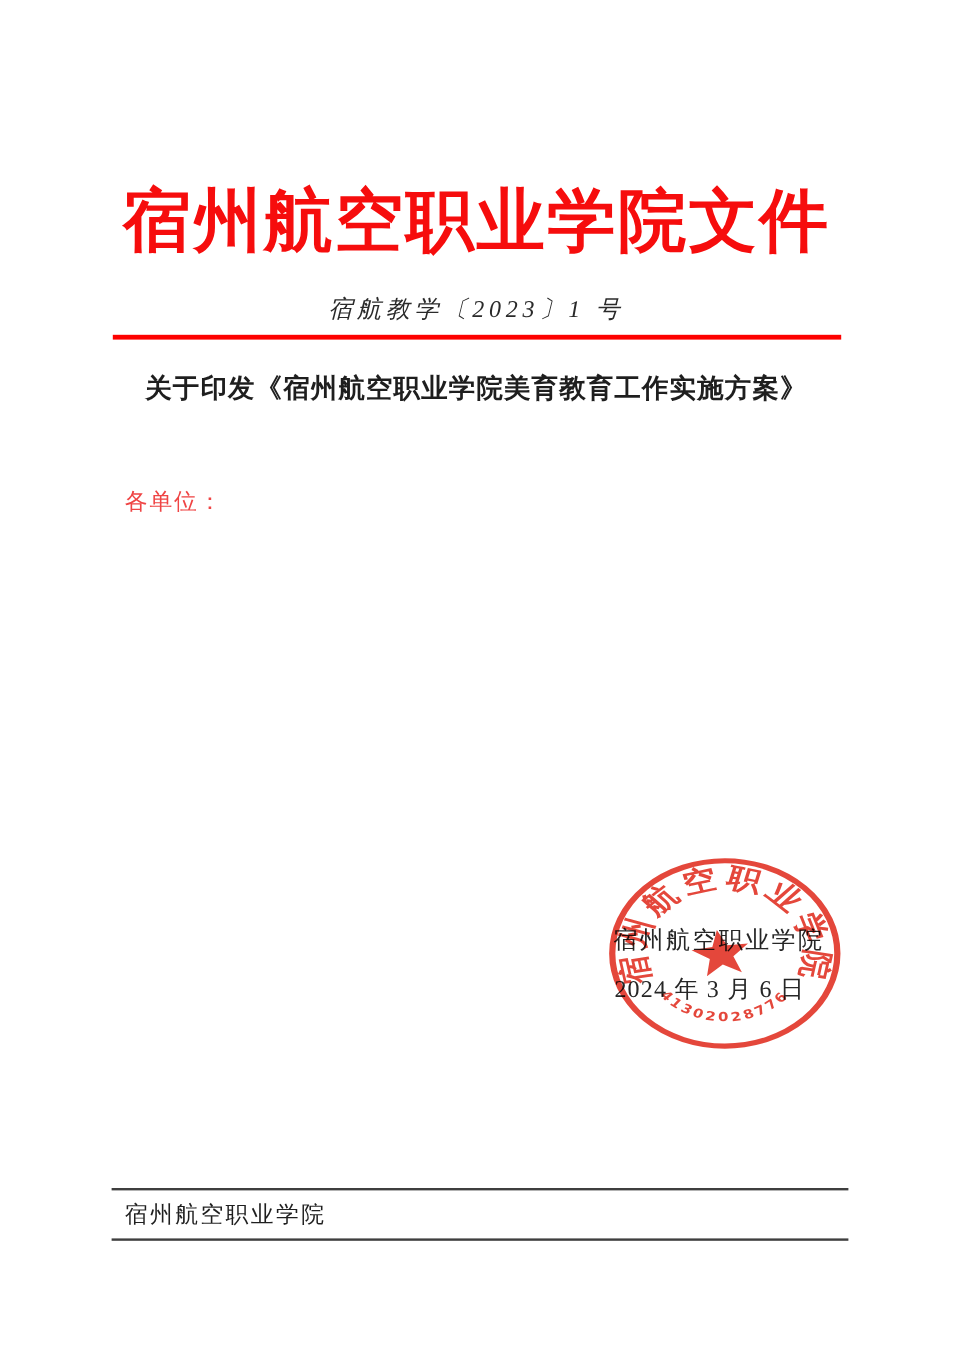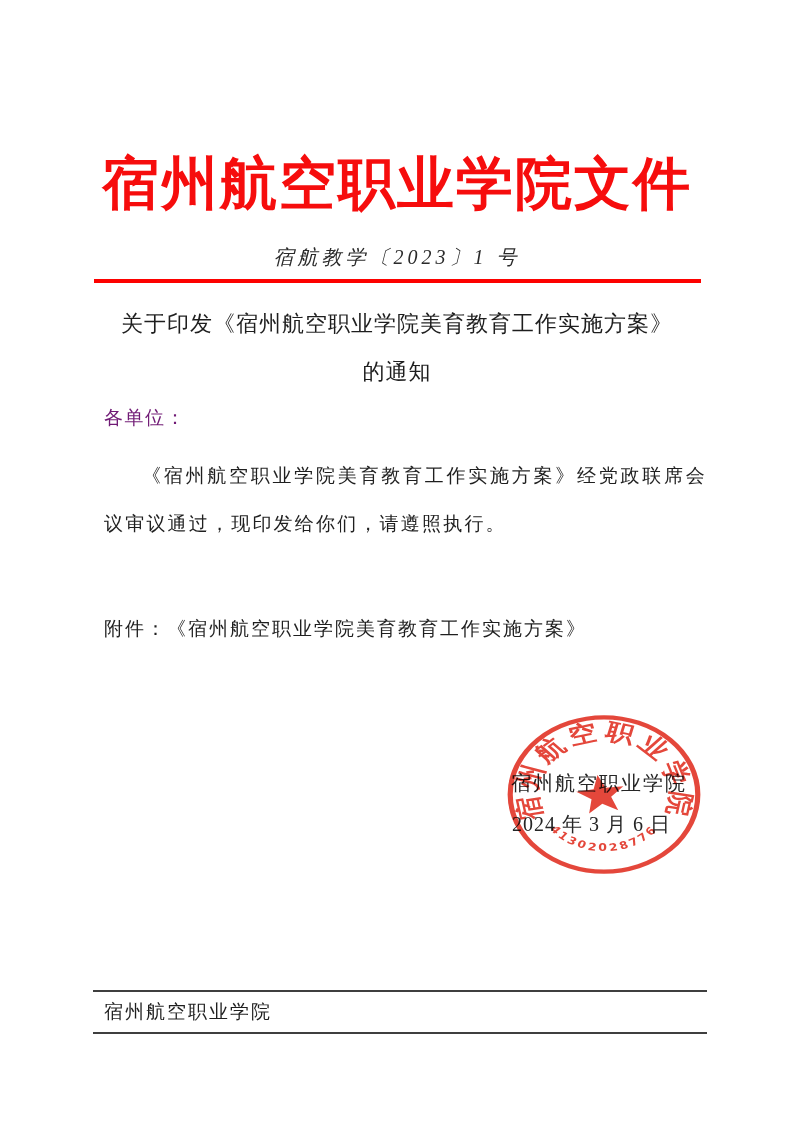--- a/index.html
+++ b/index.html
@@ -45,34 +45,34 @@
     left: 94px;
     width: 607px;
     height: 4px;
   }
   .notice-title {
     position: absolute;
     left: 0;
     width: 100%;
     text-align: center;
     font-size: 22px;
-    font-weight: normal;
+    font-weight: bold;
     letter-spacing: 1px;
     color: #1e1e1e;
     white-space: nowrap;
   }
   .notice-title.l1 { top: 309px; }
   .notice-title.l2 { top: 357px; }
   .salutation {
     position: absolute;
     top: 405px;
     left: 104px;
     font-size: 19px;
     letter-spacing: 1.5px;
-    color: #701a75;
+    color: #ef4444;
     white-space: nowrap;
   }
   .body-para {
     position: absolute;
     top: 452px;
     left: 104px;
     width: 603px;
     font-size: 19px;
     line-height: 48px;
     letter-spacing: 2.2px;
@@ -154,27 +154,24 @@
 <div class="page">
 
   <div class="big-title" style="color: rgb(246, 13, 13);">宿州航空职业学院文件</div>
 
   <div class="doc-number">宿航教学〔2023〕1 号</div>
 
   <div class="red-divider" style="background-color: rgb(253, 1, 0);"></div>
 
   <div class="notice-title l1">关于印发《宿州航空职业学院美育教育工作实施方案》</div>
 
-  <div class="notice-title l2">的通知</div>
 
   <div class="salutation">各单位：</div>
 
-  <div class="body-para">《宿州航空职业学院美育教育工作实施方案》经党政联席会议审议通过，现印发给你们，请遵照执行。</div>
 
-  <div class="attachment">附件：《宿州航空职业学院美育教育工作实施方案》</div>
 
   <div class="sig-name">宿州航空职业学院</div>
 
   <div class="sig-date">2024 年 3 月 6 日</div>
 
   <svg class="seal" viewBox="0 0 190 190" preserveAspectRatio="none">
     <circle cx="95" cy="95" r="90" fill="none" stroke-width="5" stroke="#e2392c"></circle>
     <path id="sealTopArc" d="M 34.9 116.9 A 64 64 0 1 1 155.1 116.9" fill="none"></path>
     <path id="sealBottomArc" d="M 40.9 132.9 A 66 66 0 0 0 149.1 132.9" fill="none"></path>
     <polygon transform="translate(92,96) rotate(-8)" points="0,-24 5.9,-8.1 22.8,-7.4 9.5,3.1 14.1,19.4 0,10 -14.1,19.4 -9.5,3.1 -22.8,-7.4 -5.9,-8.1" fill="#e2392c"></polygon>

